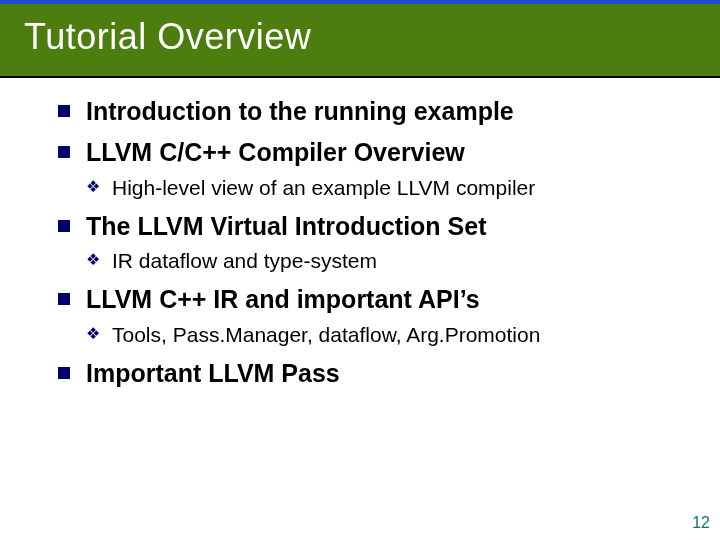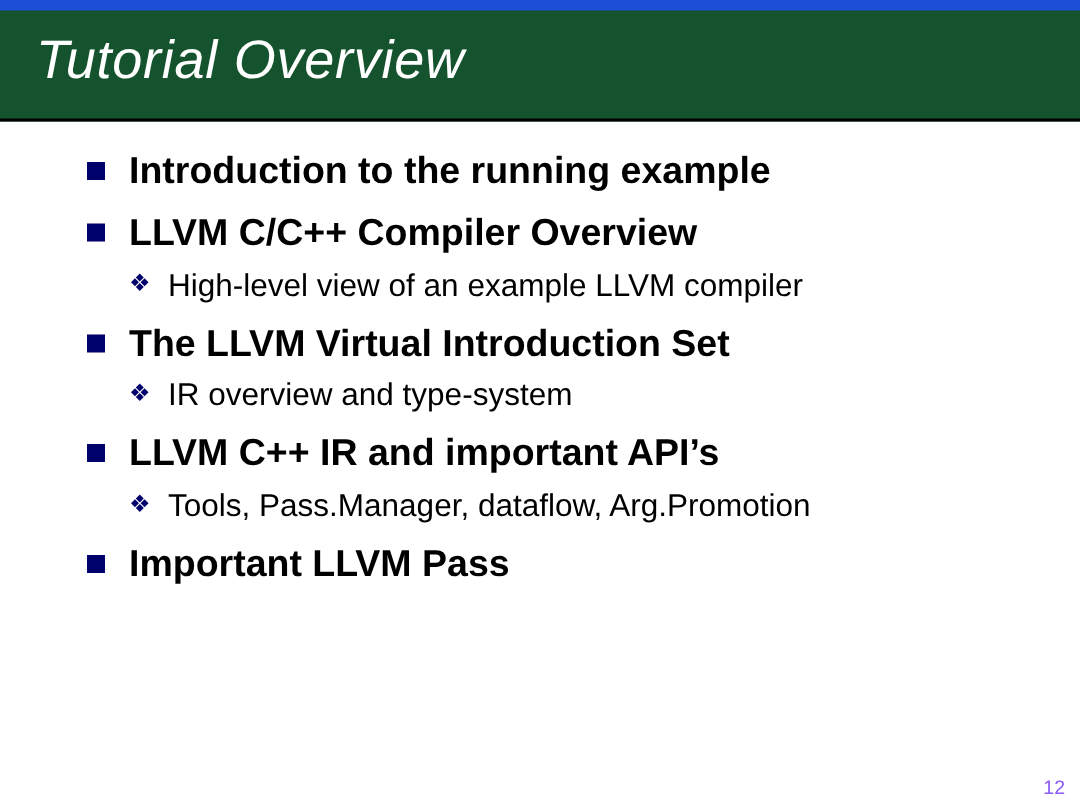--- a/index.html
+++ b/index.html
@@ -1,29 +1,29 @@
 <!DOCTYPE html>
 <html><head>
 <meta charset="utf-8">
 <style>
   * { margin: 0; padding: 0; box-sizing: border-box; }
   html, body { width: 720px; height: 540px; font-family: Arial, Helvetica, sans-serif; background: #fff; overflow: hidden; }
   .slide { width: 720px; height: 540px; position: relative; }
-  .title-bar { background: #14532d; padding: 12px 24px 18px 24px; border-top: 7px solid #1d4ed8; border-bottom: 2px solid #000; font-style: italic; }
+  .title-bar { background: #4d7c0f; padding: 12px 24px 18px 24px; border-top: 4px solid #1d4ed8; border-bottom: 2px solid #000; }
   .title-bar h1 { color: #fff; font-size: 36px; font-weight: normal; letter-spacing: 0.5px; }
   .content { padding: 18px 48px 0 58px; }
   ul.lvl1 { list-style: none; }
   ul.lvl1 > li { position: relative; margin-bottom: 10px; padding-left: 28px; }
   ul.lvl1 > li > .bullet { position: absolute; left: 0; top: 9px; width: 12px; height: 12px; background: #00006a; }
   ul.lvl1 > li > .text { font-size: 25px; font-weight: bold; color: #000; line-height: 1.25; }
   ul.lvl2 { list-style: none; margin-top: 6px; margin-bottom: 2px; }
   ul.lvl2 > li { position: relative; margin-bottom: 6px; padding-left: 26px; }
   ul.lvl2 > li > .bullet { position: absolute; left: 0; top: 4px; font-size: 16px; color: #00006a; line-height: 1; }
   ul.lvl2 > li > .text { font-size: 21px; font-weight: normal; color: #000; line-height: 1.25; }
-  .page-num { position: absolute; right: 10px; bottom: 8px; font-size: 13px; color: #8b5cf6; }
+  .page-num { position: absolute; right: 10px; bottom: 8px; font-size: 16px; color: #0f766e; }
 </style>
 </head>
 <body>
 
 <div class="slide">
   <div class="title-bar">
     <h1>Tutorial Overview</h1>
   </div>
 
   <div class="content">
@@ -44,21 +44,21 @@
           </li>
         </ul>
       </li>
 
       <li>
         <span class="bullet"></span>
         <span class="text">The LLVM Virtual Introduction Set</span>
         <ul class="lvl2">
           <li>
             <span class="bullet">❖</span>
-            <span class="text">IR overview and type-system</span>
+            <span class="text">IR dataflow and type-system</span>
           </li>
         </ul>
       </li>
 
       <li>
         <span class="bullet"></span>
         <span class="text">LLVM C++ IR and important API’s</span>
         <ul class="lvl2">
           <li>
             <span class="bullet">❖</span>

